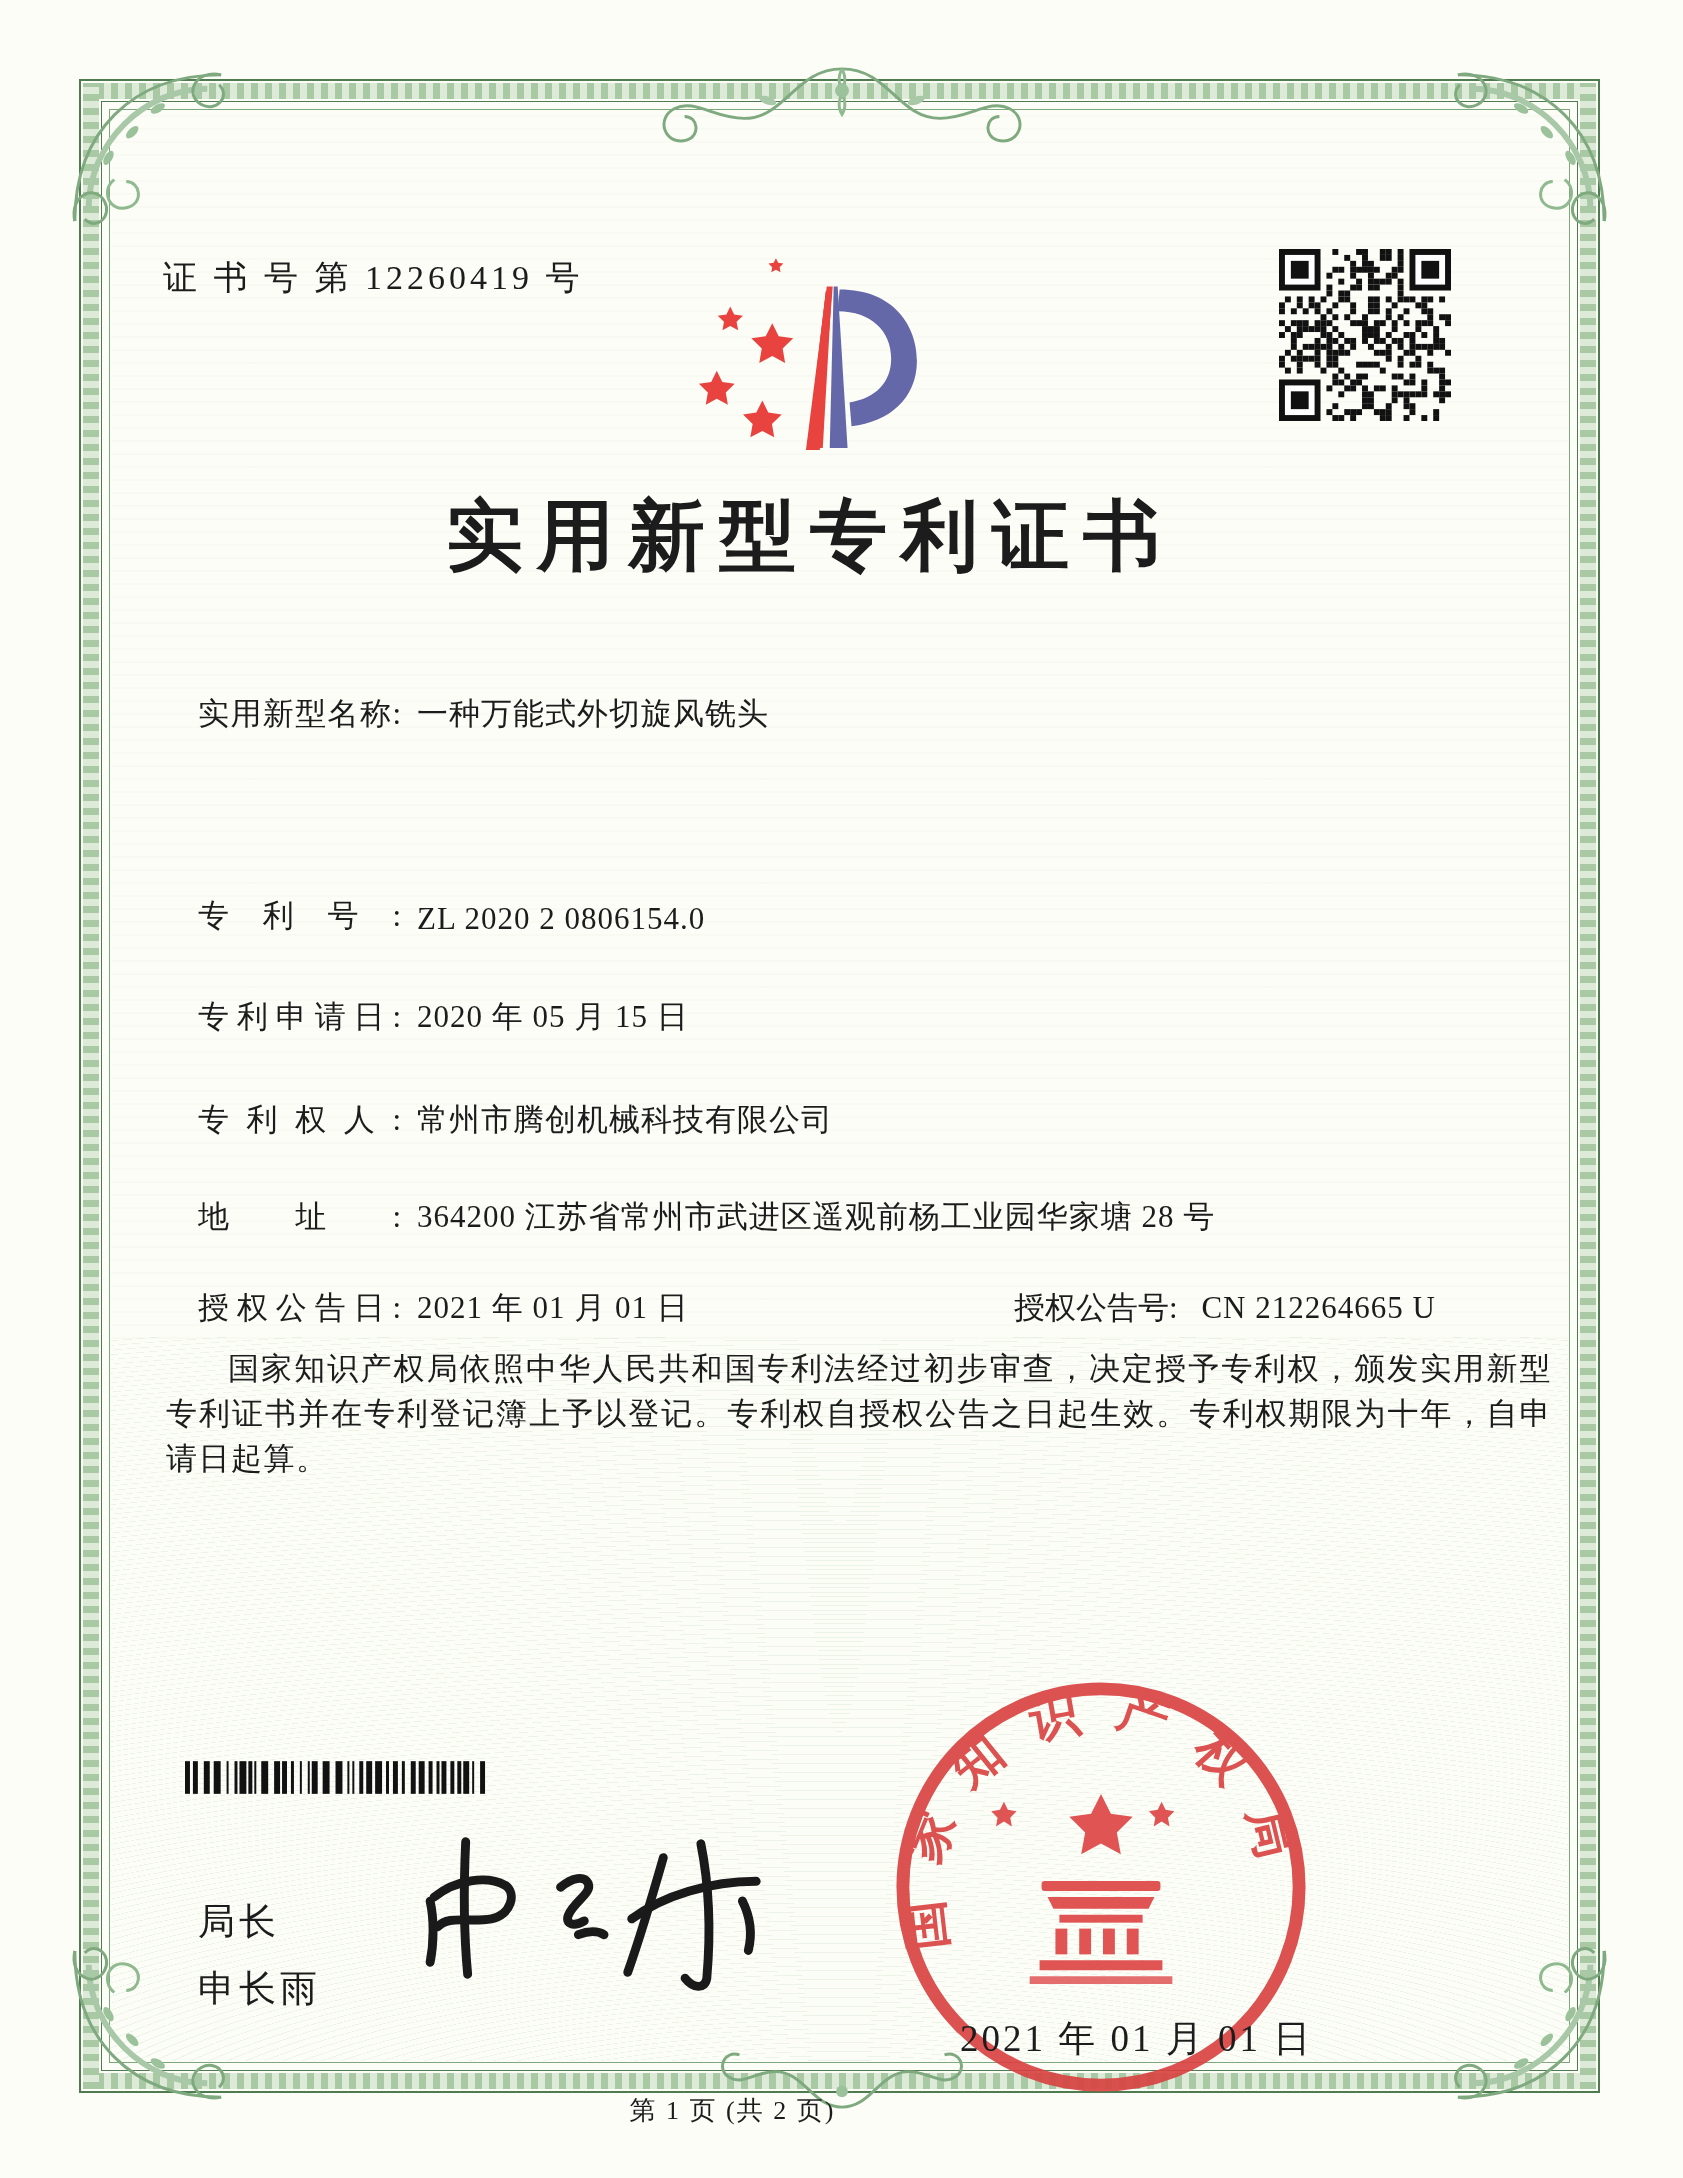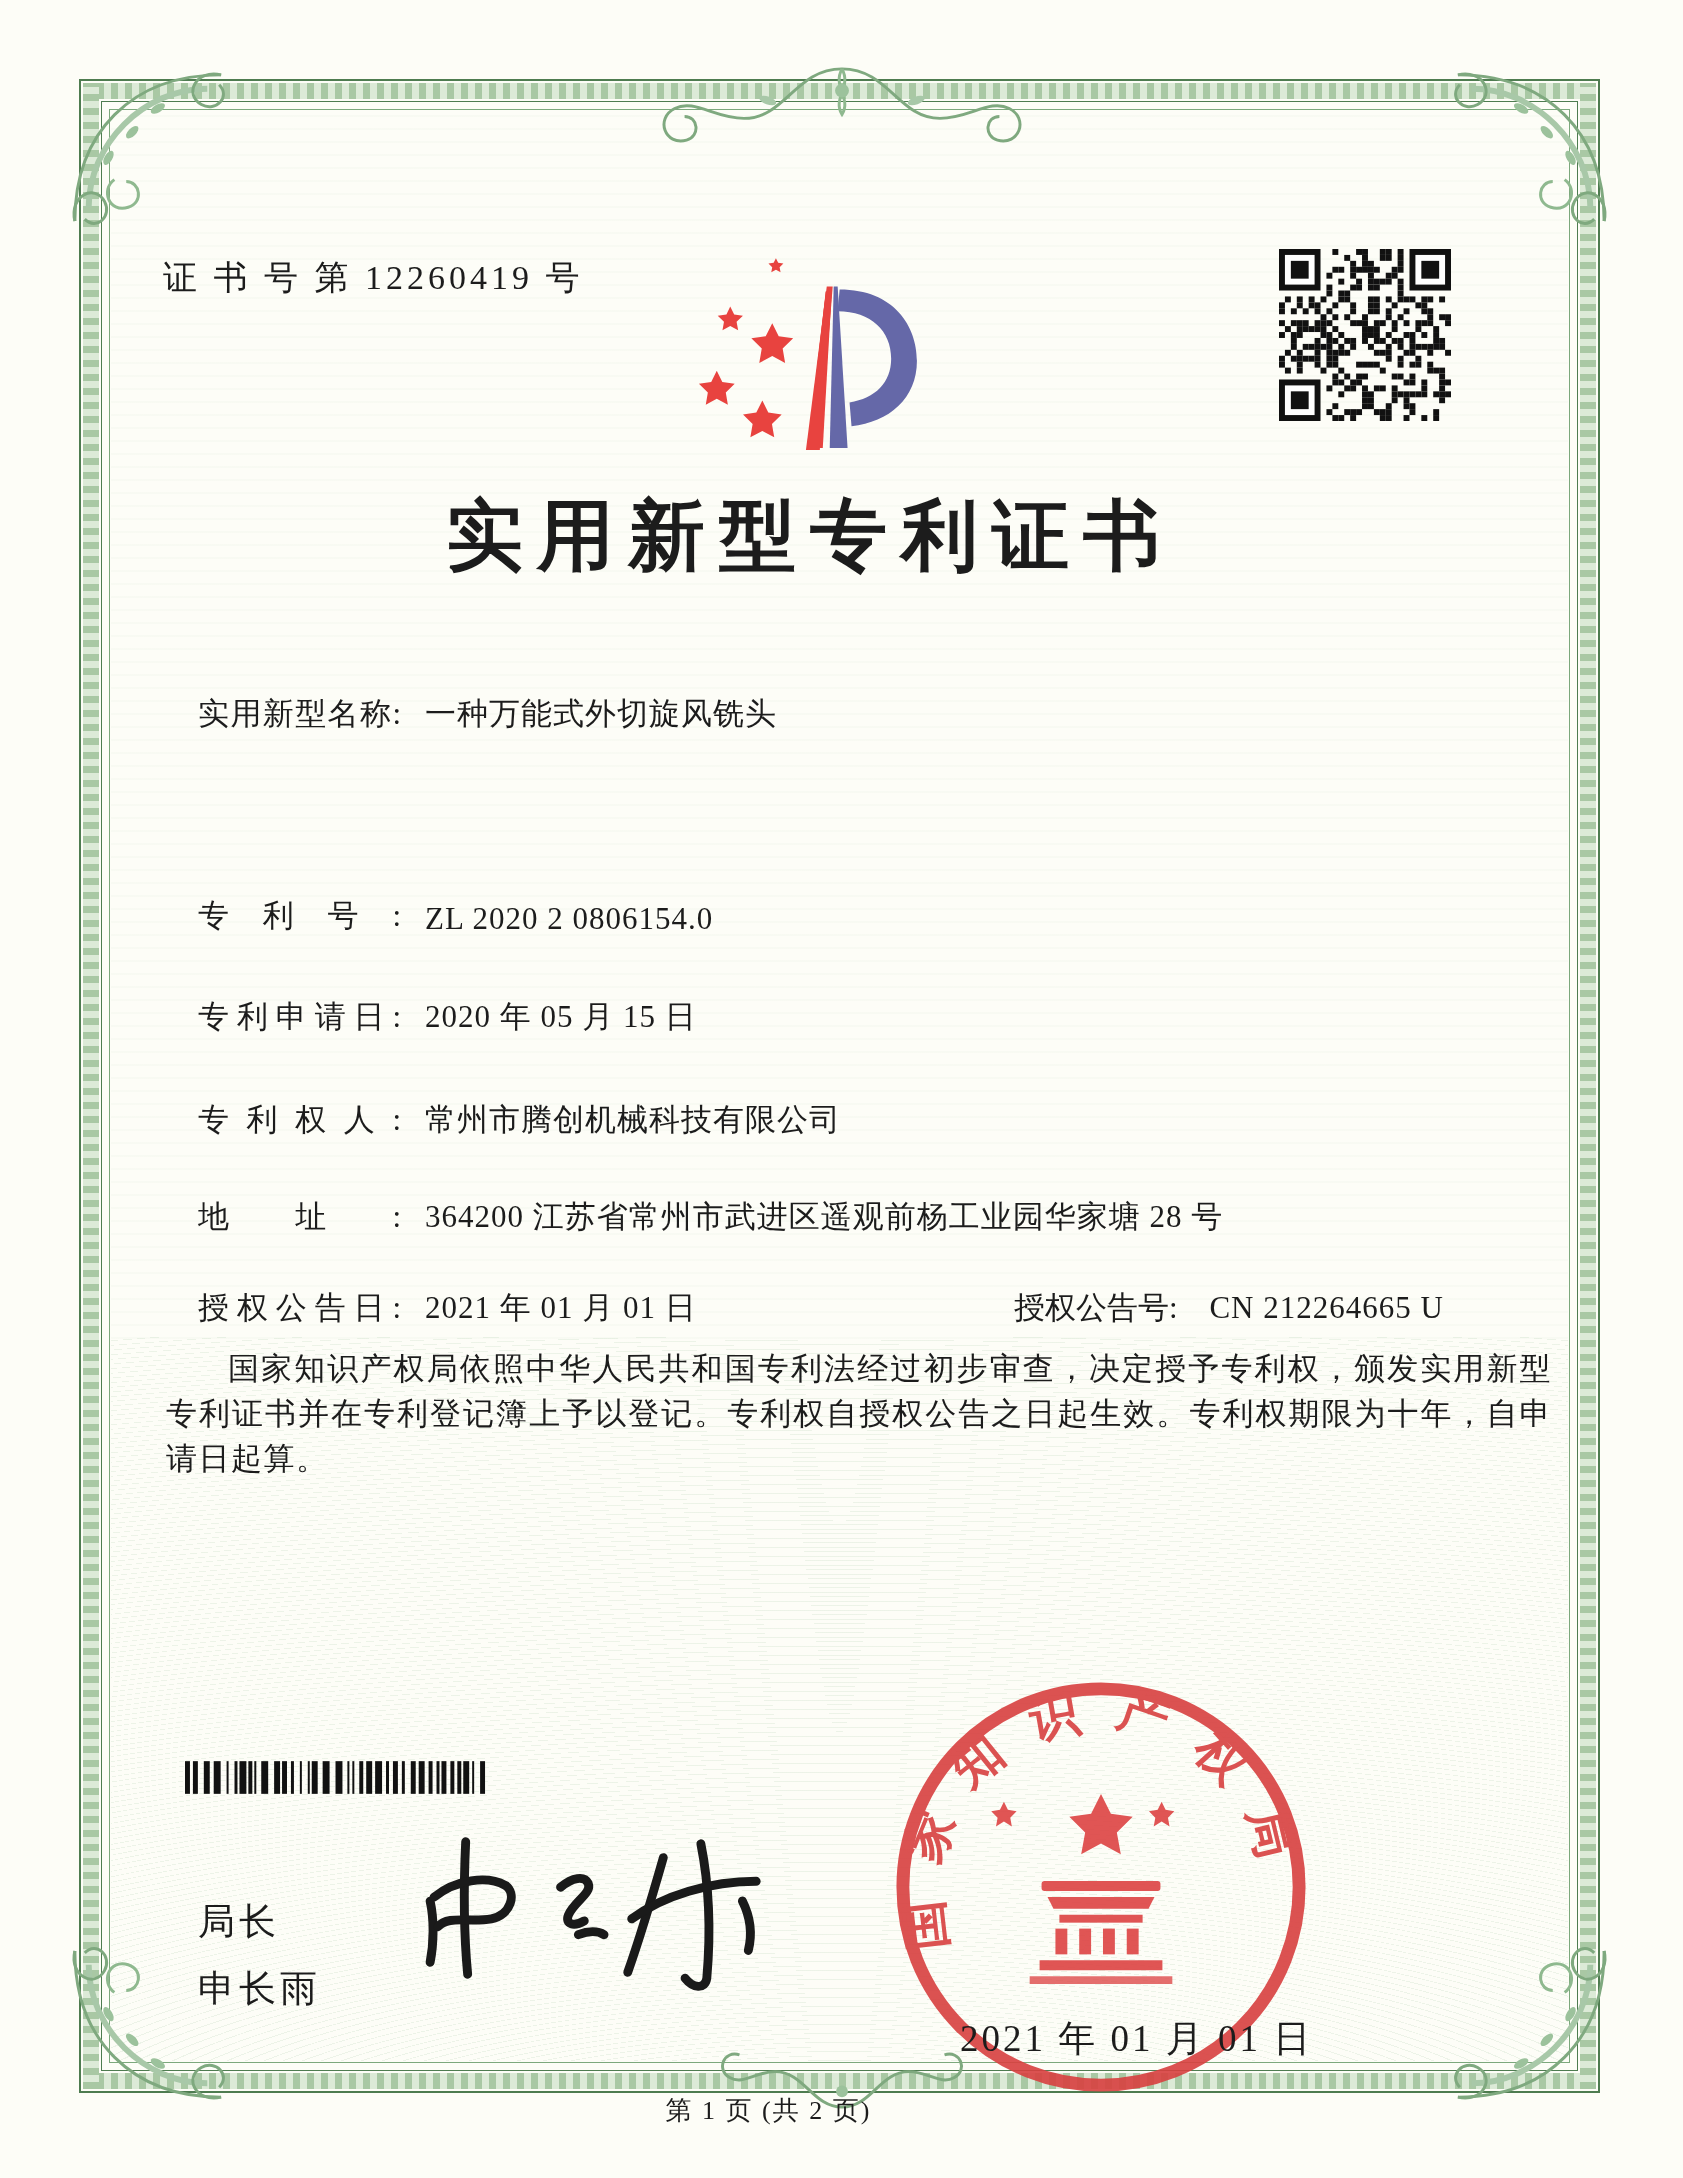--- a/index.html
+++ b/index.html
@@ -36,36 +36,36 @@
   }
   
   .cert-no{position:absolute;left:163px;top:255px;font-size:34px;letter-spacing:4px;}
   .logo{position:absolute;left:681px;top:232px;}
   .qr{position:absolute;left:1279px;top:249px;}
   .title{position:absolute;left:0;width:1604px;top:477px;margin:8px;text-align:center;
     font-size:77px;font-weight:bold;letter-spacing:14px;}
   
   .row{position:absolute;left:198px;font-size:31px;white-space:nowrap;}
   .lbl{display:inline-block;width:203px;text-align:justify;text-align-last:justify;vertical-align:bottom;}
-  .val{margin-left:24px;letter-spacing:1px;}
+  .val{margin-left:16px;letter-spacing:1px;}
   .grant2{position:absolute;left:816px;top:0;}
   
   .bodytext{position:absolute;left:166px;top:1346px;width:1386px;font-size:31px;line-height:45px;
     text-align:justify;letter-spacing:1.5px;}
   .bodytext p{margin:0;text-indent:2em;}
   
   .barcode{position:absolute;left:185px;top:1761px;}
   .signer-title{position:absolute;left:198px;top:1897px;font-family:"Liberation Sans","DejaVu Sans",sans-serif;
     font-size:37px;letter-spacing:4px;}
   .signer-name{position:absolute;left:198px;top:1964px;font-family:"Liberation Sans","DejaVu Sans",sans-serif;
     font-size:37px;letter-spacing:4px;text-align:right;}
   .signature{position:absolute;left:404px;top:1824px;}
   .seal{position:absolute;left:891px;top:1677px;opacity:.9;}
   .seal-date{position:absolute;left:960px;top:2014px;font-size:37px;letter-spacing:3px;white-space:nowrap;}
-  .footer{position:absolute;left:0;top:2093px;width:1465px;text-align:center;font-size:26px;letter-spacing:2px;padding-left:36px;}
+  .footer{position:absolute;left:0;top:2093px;width:1465px;text-align:center;font-size:26px;letter-spacing:2px;}
 </style>
 </head>
 <body>
 
 <div class="page">
 
   <div class="frame-outer"></div>
   <div class="band band-top"></div>
   <div class="band band-bottom"></div>
   <div class="band band-left"></div>

